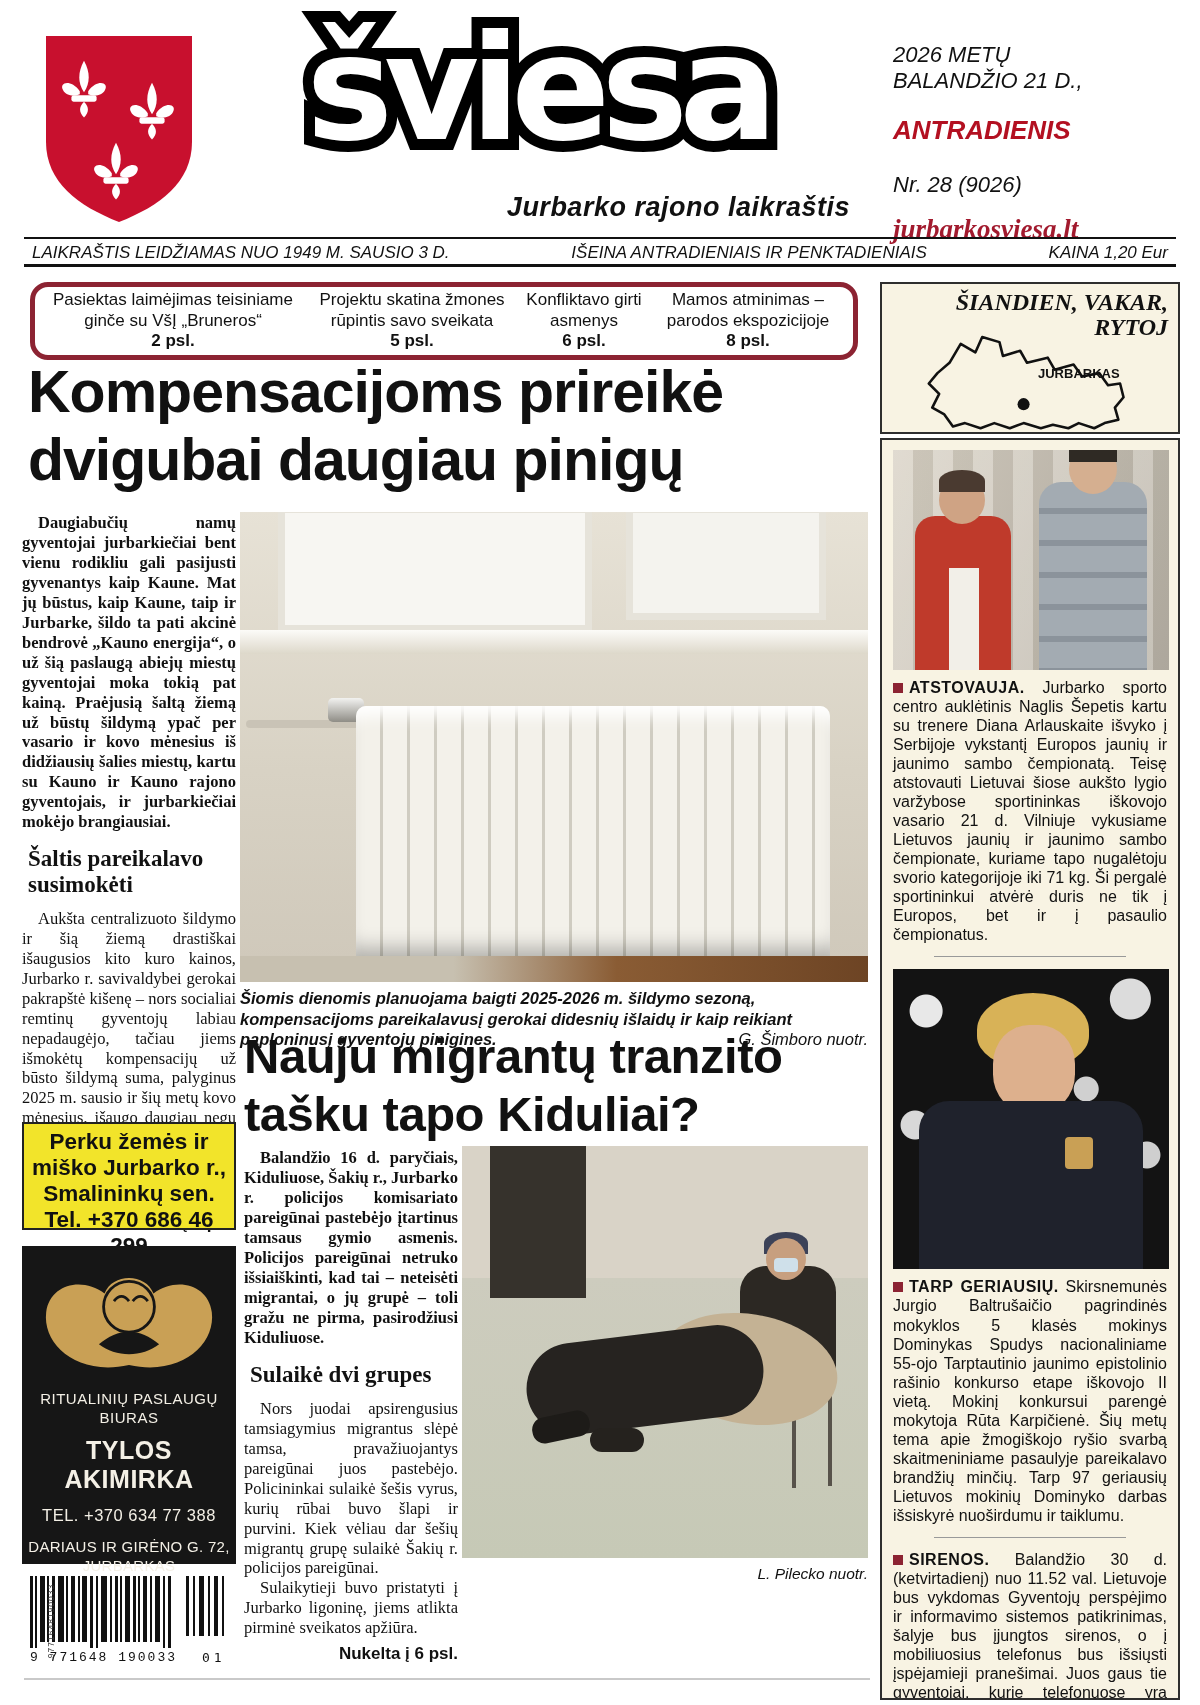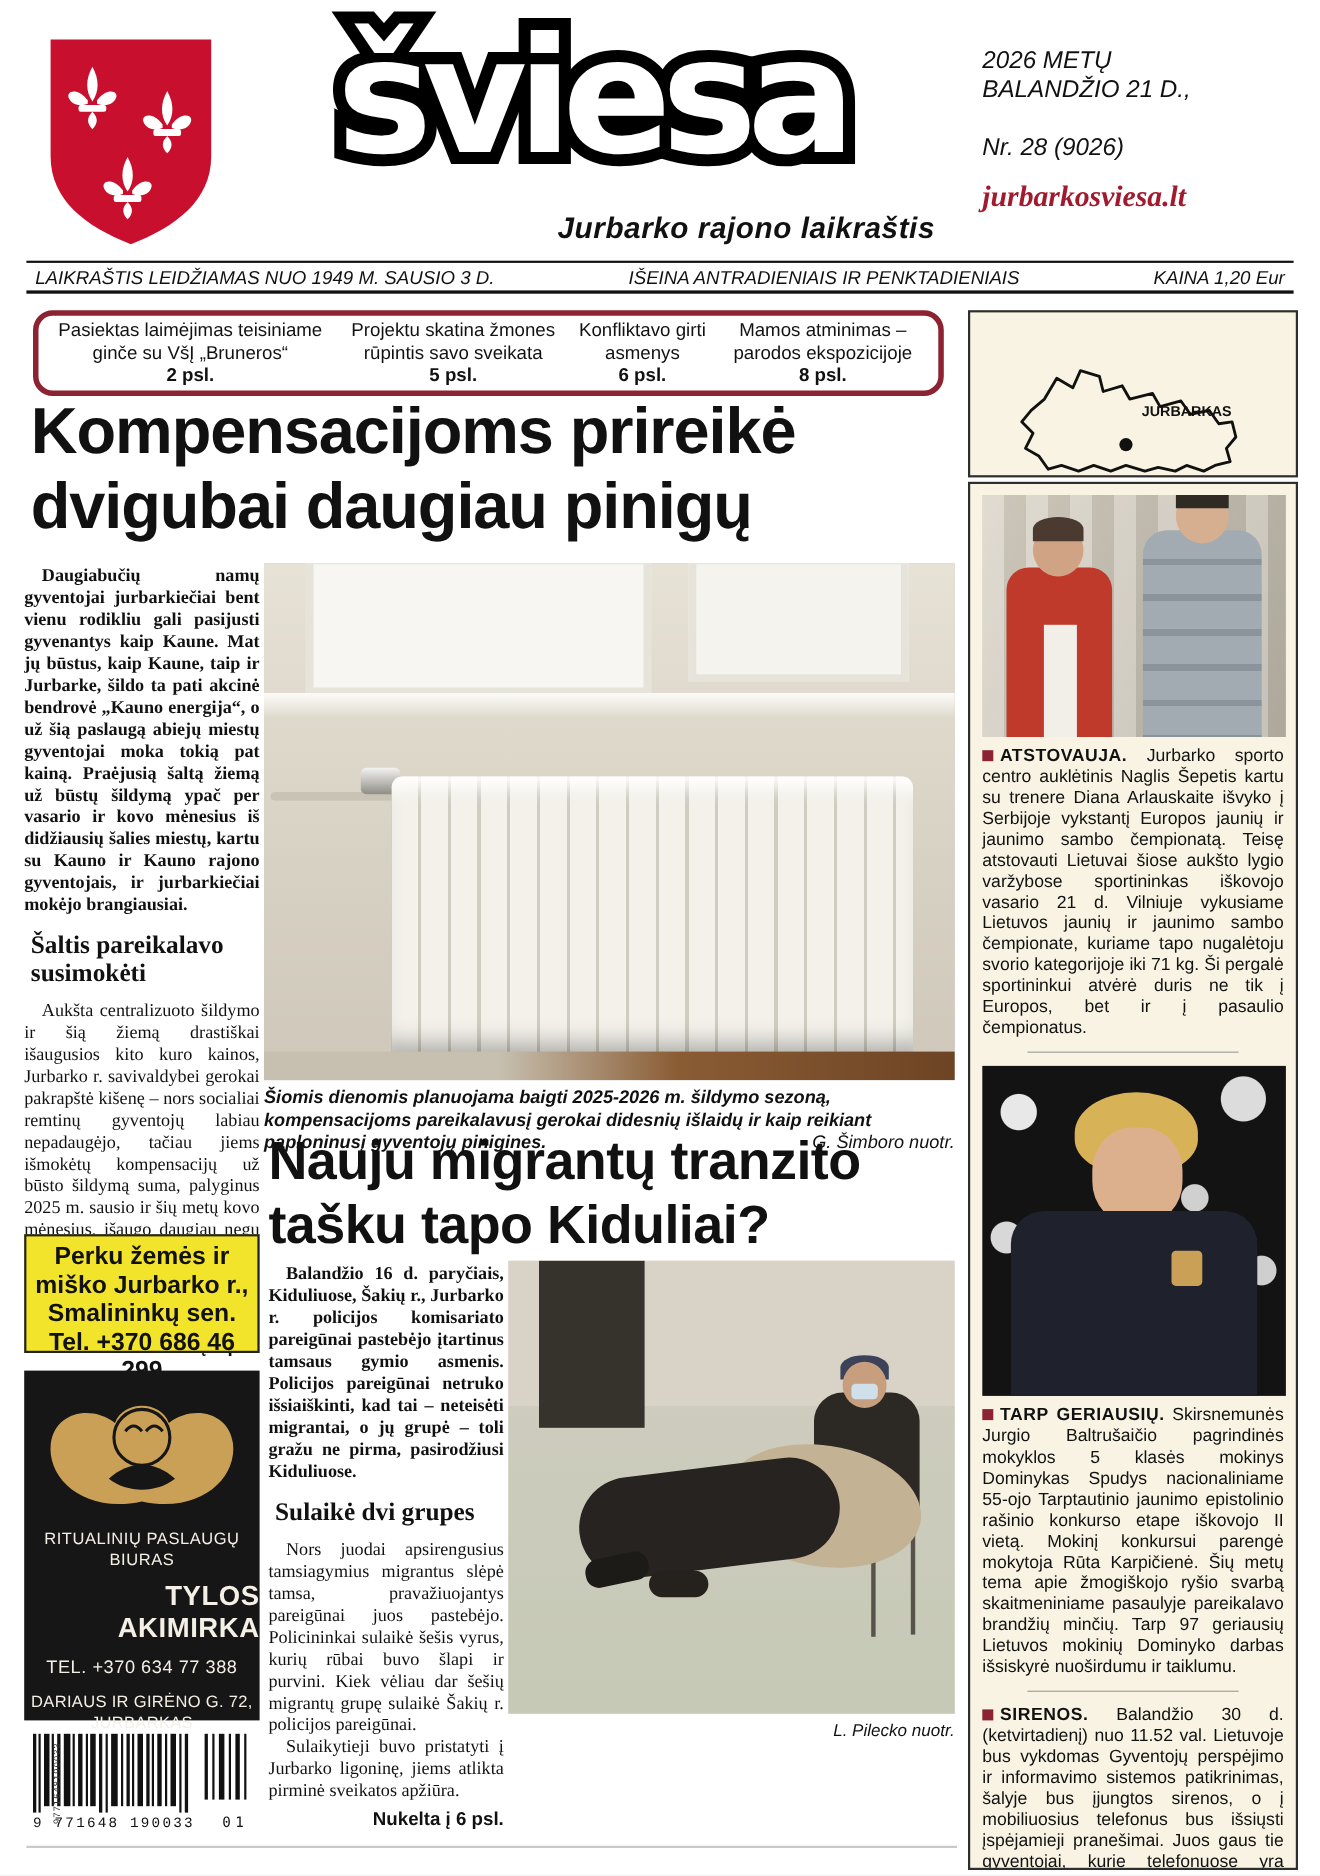--- a/index.html
+++ b/index.html
@@ -138,21 +138,21 @@
   .cap2{left:462px;top:1564px;width:406px;font-size:15.5px;}
   .credit{float:right;font-weight:normal;font-style:italic;}
 
   
   .ad-yellow{left:22px;top:1122px;width:214px;height:108px;background:#f2e42a;border:2px solid #222;
         box-sizing:border-box;text-align:center;font-weight:bold;font-size:22.5px;line-height:1.15;
         padding-top:5px;}
   .ad-black{left:22px;top:1246px;width:214px;height:318px;background:#161616;color:#f4f0e6;
         text-align:center;box-sizing:border-box;padding-top:8px;}
   .ad-cat{font-size:15px;line-height:1.25;letter-spacing:.5px;margin-top:4px;}
-  .ad-name{font-size:25px;font-weight:bold;letter-spacing:.5px;margin-top:8px;text-align:right;}
+  .ad-name{font-size:25px;font-weight:bold;letter-spacing:.5px;margin-top:8px;}
   .ad-phone{font-size:16.5px;margin-top:12px;letter-spacing:.5px;text-align:center;}
   .ad-addr{font-size:15px;line-height:1.3;margin-top:12px;letter-spacing:.3px;}
 
   
   .barcode{left:30px;top:1576px;width:204px;height:92px;}
   .bc-digits{position:absolute;left:0;top:74px;width:156px;font-family:Liberation Mono, monospace;
         font-size:13px;letter-spacing:2px;}
   .bc-supp{position:absolute;left:172px;top:74px;font-family:"DejaVu Sans Mono",monospace;
         font-size:13px;letter-spacing:4px;}
   .bc-vert{position:absolute;left:-16px;top:40px;font-size:8.5px;transform:rotate(-90deg);
@@ -197,20 +197,21 @@
     <span class="logo-layer logo-stroke">šviesa</span>
     <span class="logo-layer logo-fill">šviesa</span>
   </div>
   <div class="abs tagline">Jurbarko rajono laikraštis</div>
 
   <div class="abs mast-right">
     <div class="m-date">
       <div>2026 METŲ</div>
       <div>BALANDŽIO 21 D.,</div>
     </div>
+    <div class="m-weekday">ANTRADIENIS</div>
     <div class="m-issue">Nr. 28 (9026)</div>
     <div class="m-site">jurbarkosviesa.lt</div>
   </div>
 
   <div class="abs rule1"></div>
   <div class="abs infobar">
     <span>LAIKRAŠTIS LEIDŽIAMAS NUO 1949 M. SAUSIO 3 D.</span>
     <span>IŠEINA ANTRADIENIAIS IR PENKTADIENIAIS</span>
     <span>KAINA 1,20 Eur</span>
   </div>
@@ -356,20 +357,24 @@
           <rect x="192" y="0" width="2" height="60"></rect>
       </g>
     </svg>
     <div class="bc-digits">9 771648 190033</div>
     <div class="bc-supp">01</div>
     <div class="bc-vert">9771648190033</div>
   </div>
   <div class="abs bottom-rule"></div>
 
   <div class="abs weather">
+    <div class="w-title">
+      <div>ŠIANDIEN, VAKAR,</div>
+      <div>RYTOJ</div>
+    </div>
     <div class="w-map">
       <svg width="250" height="112" viewBox="0 0 250 130">
         <path d="M42,52 L55,30 L72,40 L80,22 L100,28 L104,44 L124,38 L132,52 L156,46 L164,60 L186,54 L196,68 L216,64 L226,78 L240,76 L244,92 L234,104 L238,118 L222,122 L210,128 L192,122 L180,128 L162,124 L148,128 L128,122 L112,128 L94,122 L78,128 L60,122 L46,126 L36,112 L22,104 L30,88 L18,76 L28,64 Z" fill="none" stroke="#111" stroke-width="3" stroke-linejoin="round"></path>
         <circle cx="128" cy="100" r="7" fill="#111"></circle>
       </svg>
       <span class="w-city" style="position:absolute;left:142px;top:48px;">JURBARKAS</span>
     </div>
   </div>
 
   <div class="abs sidebox">

